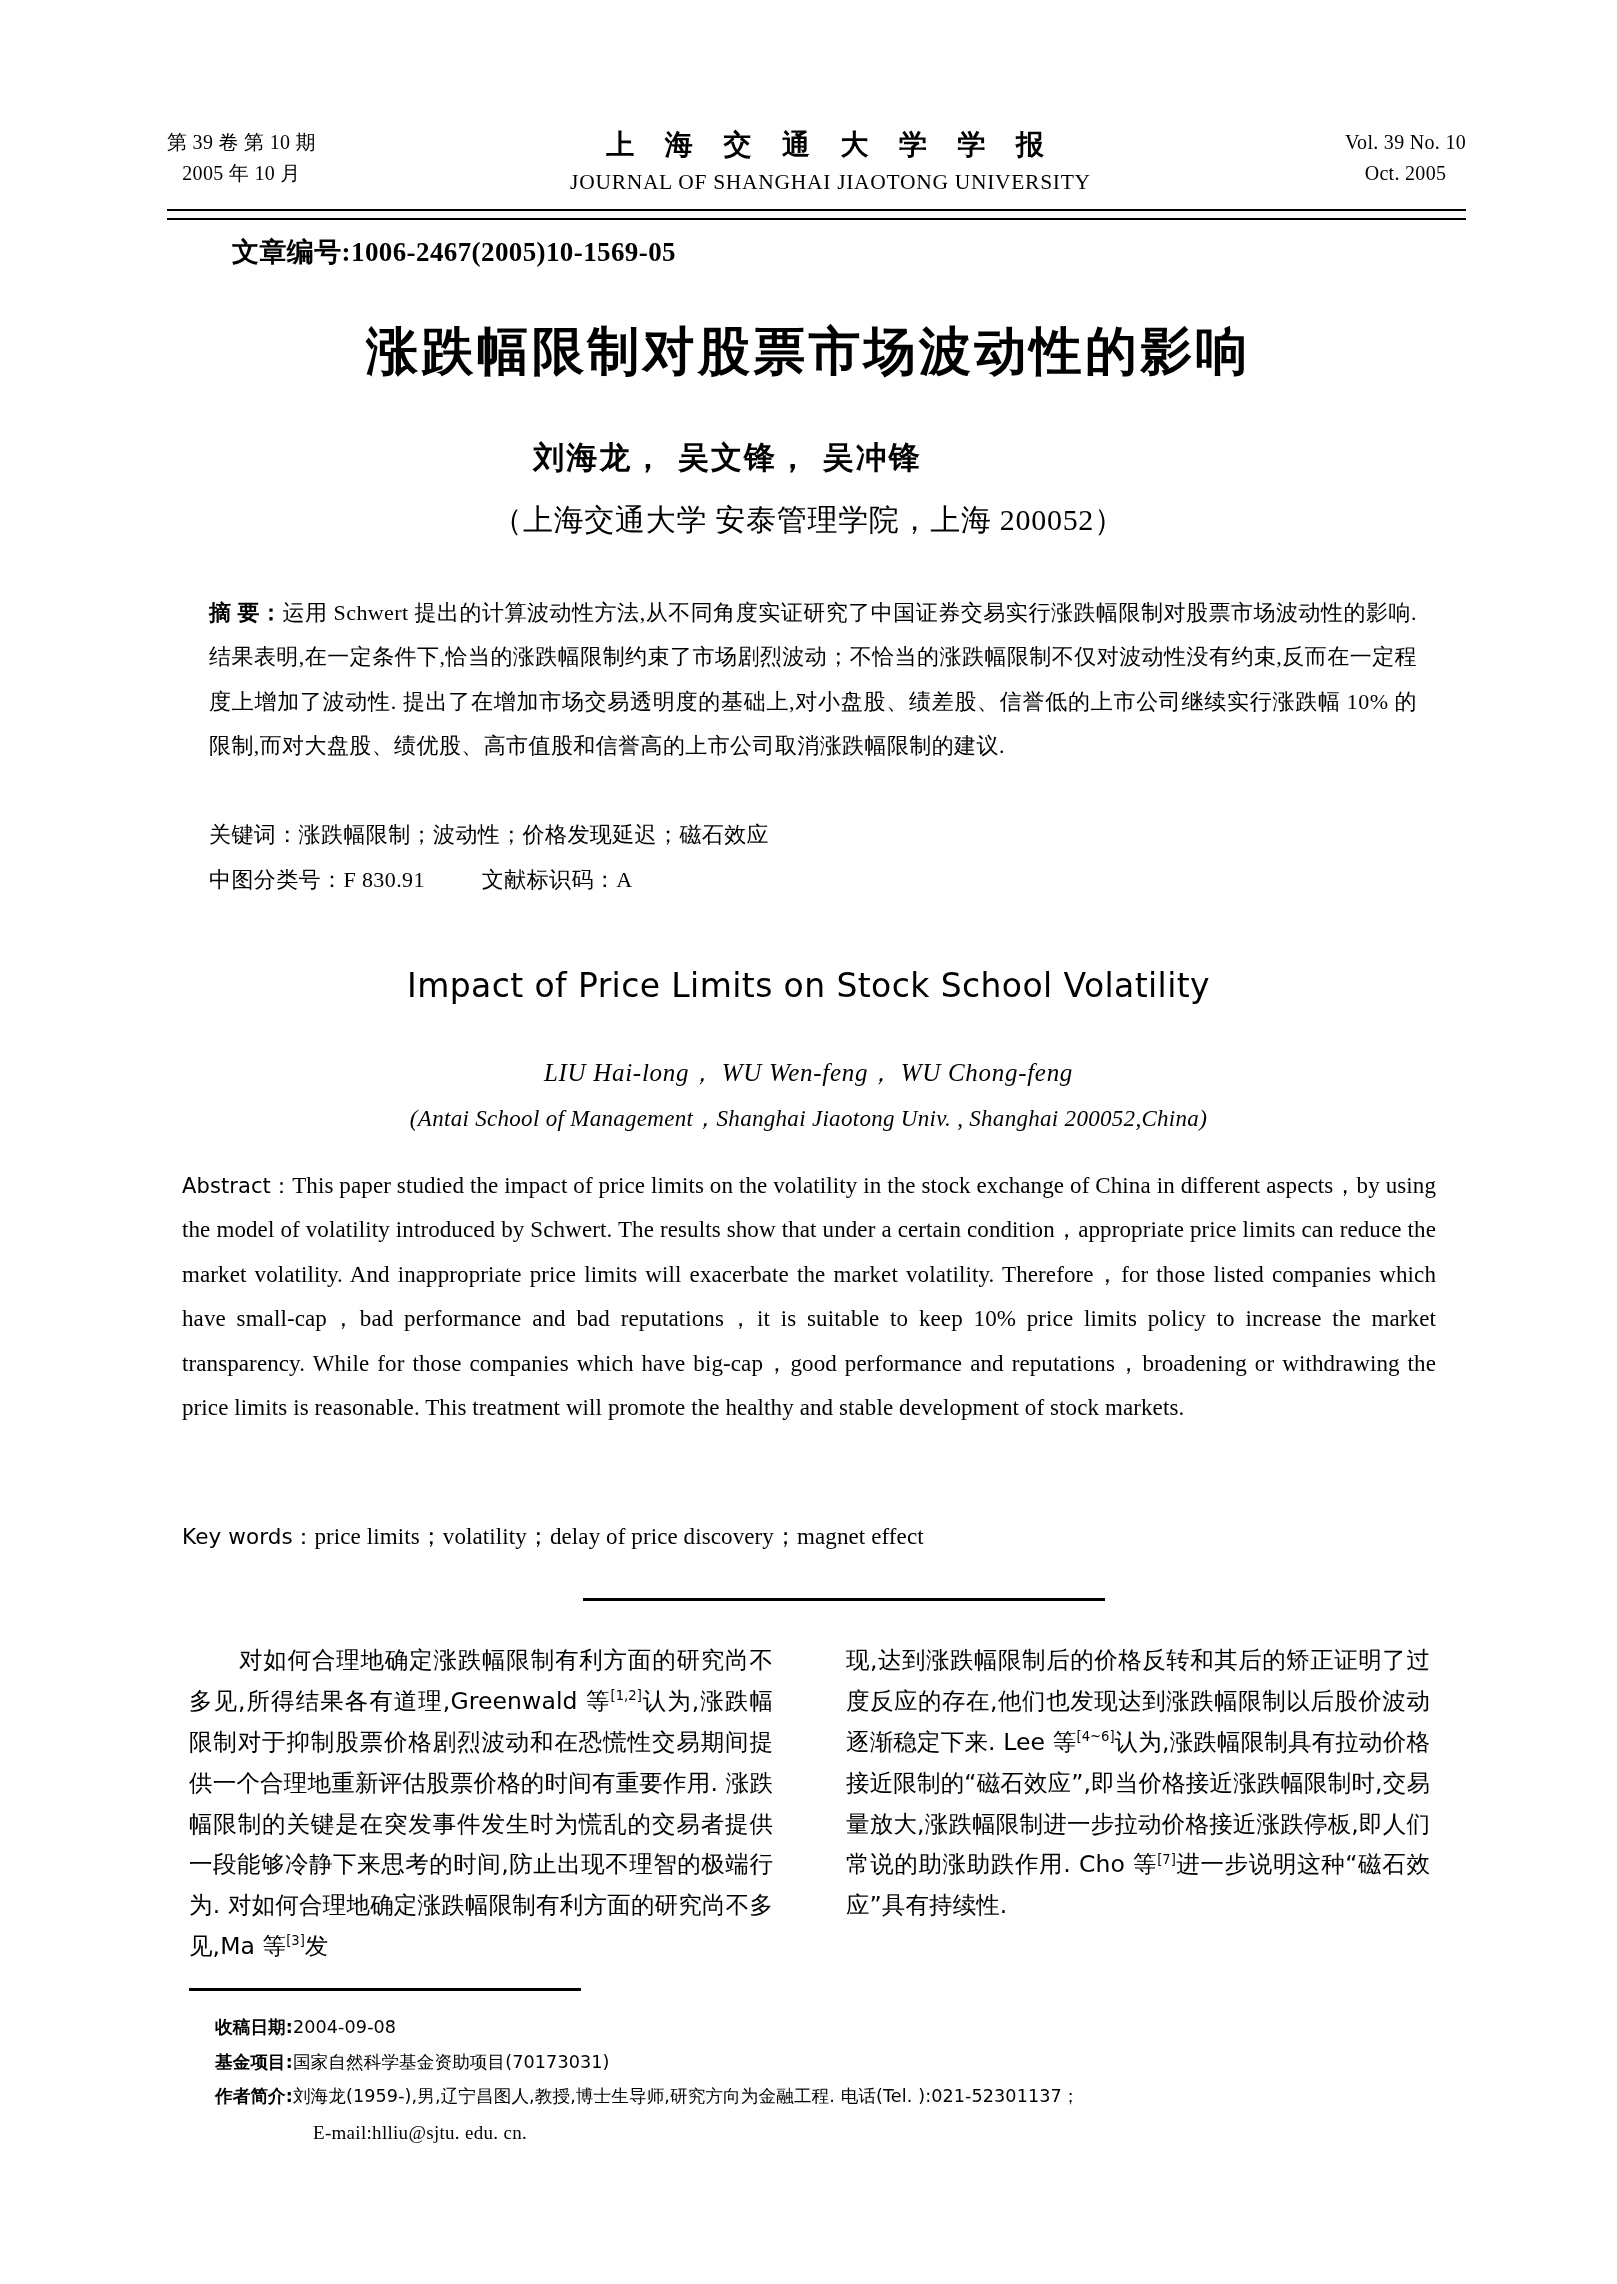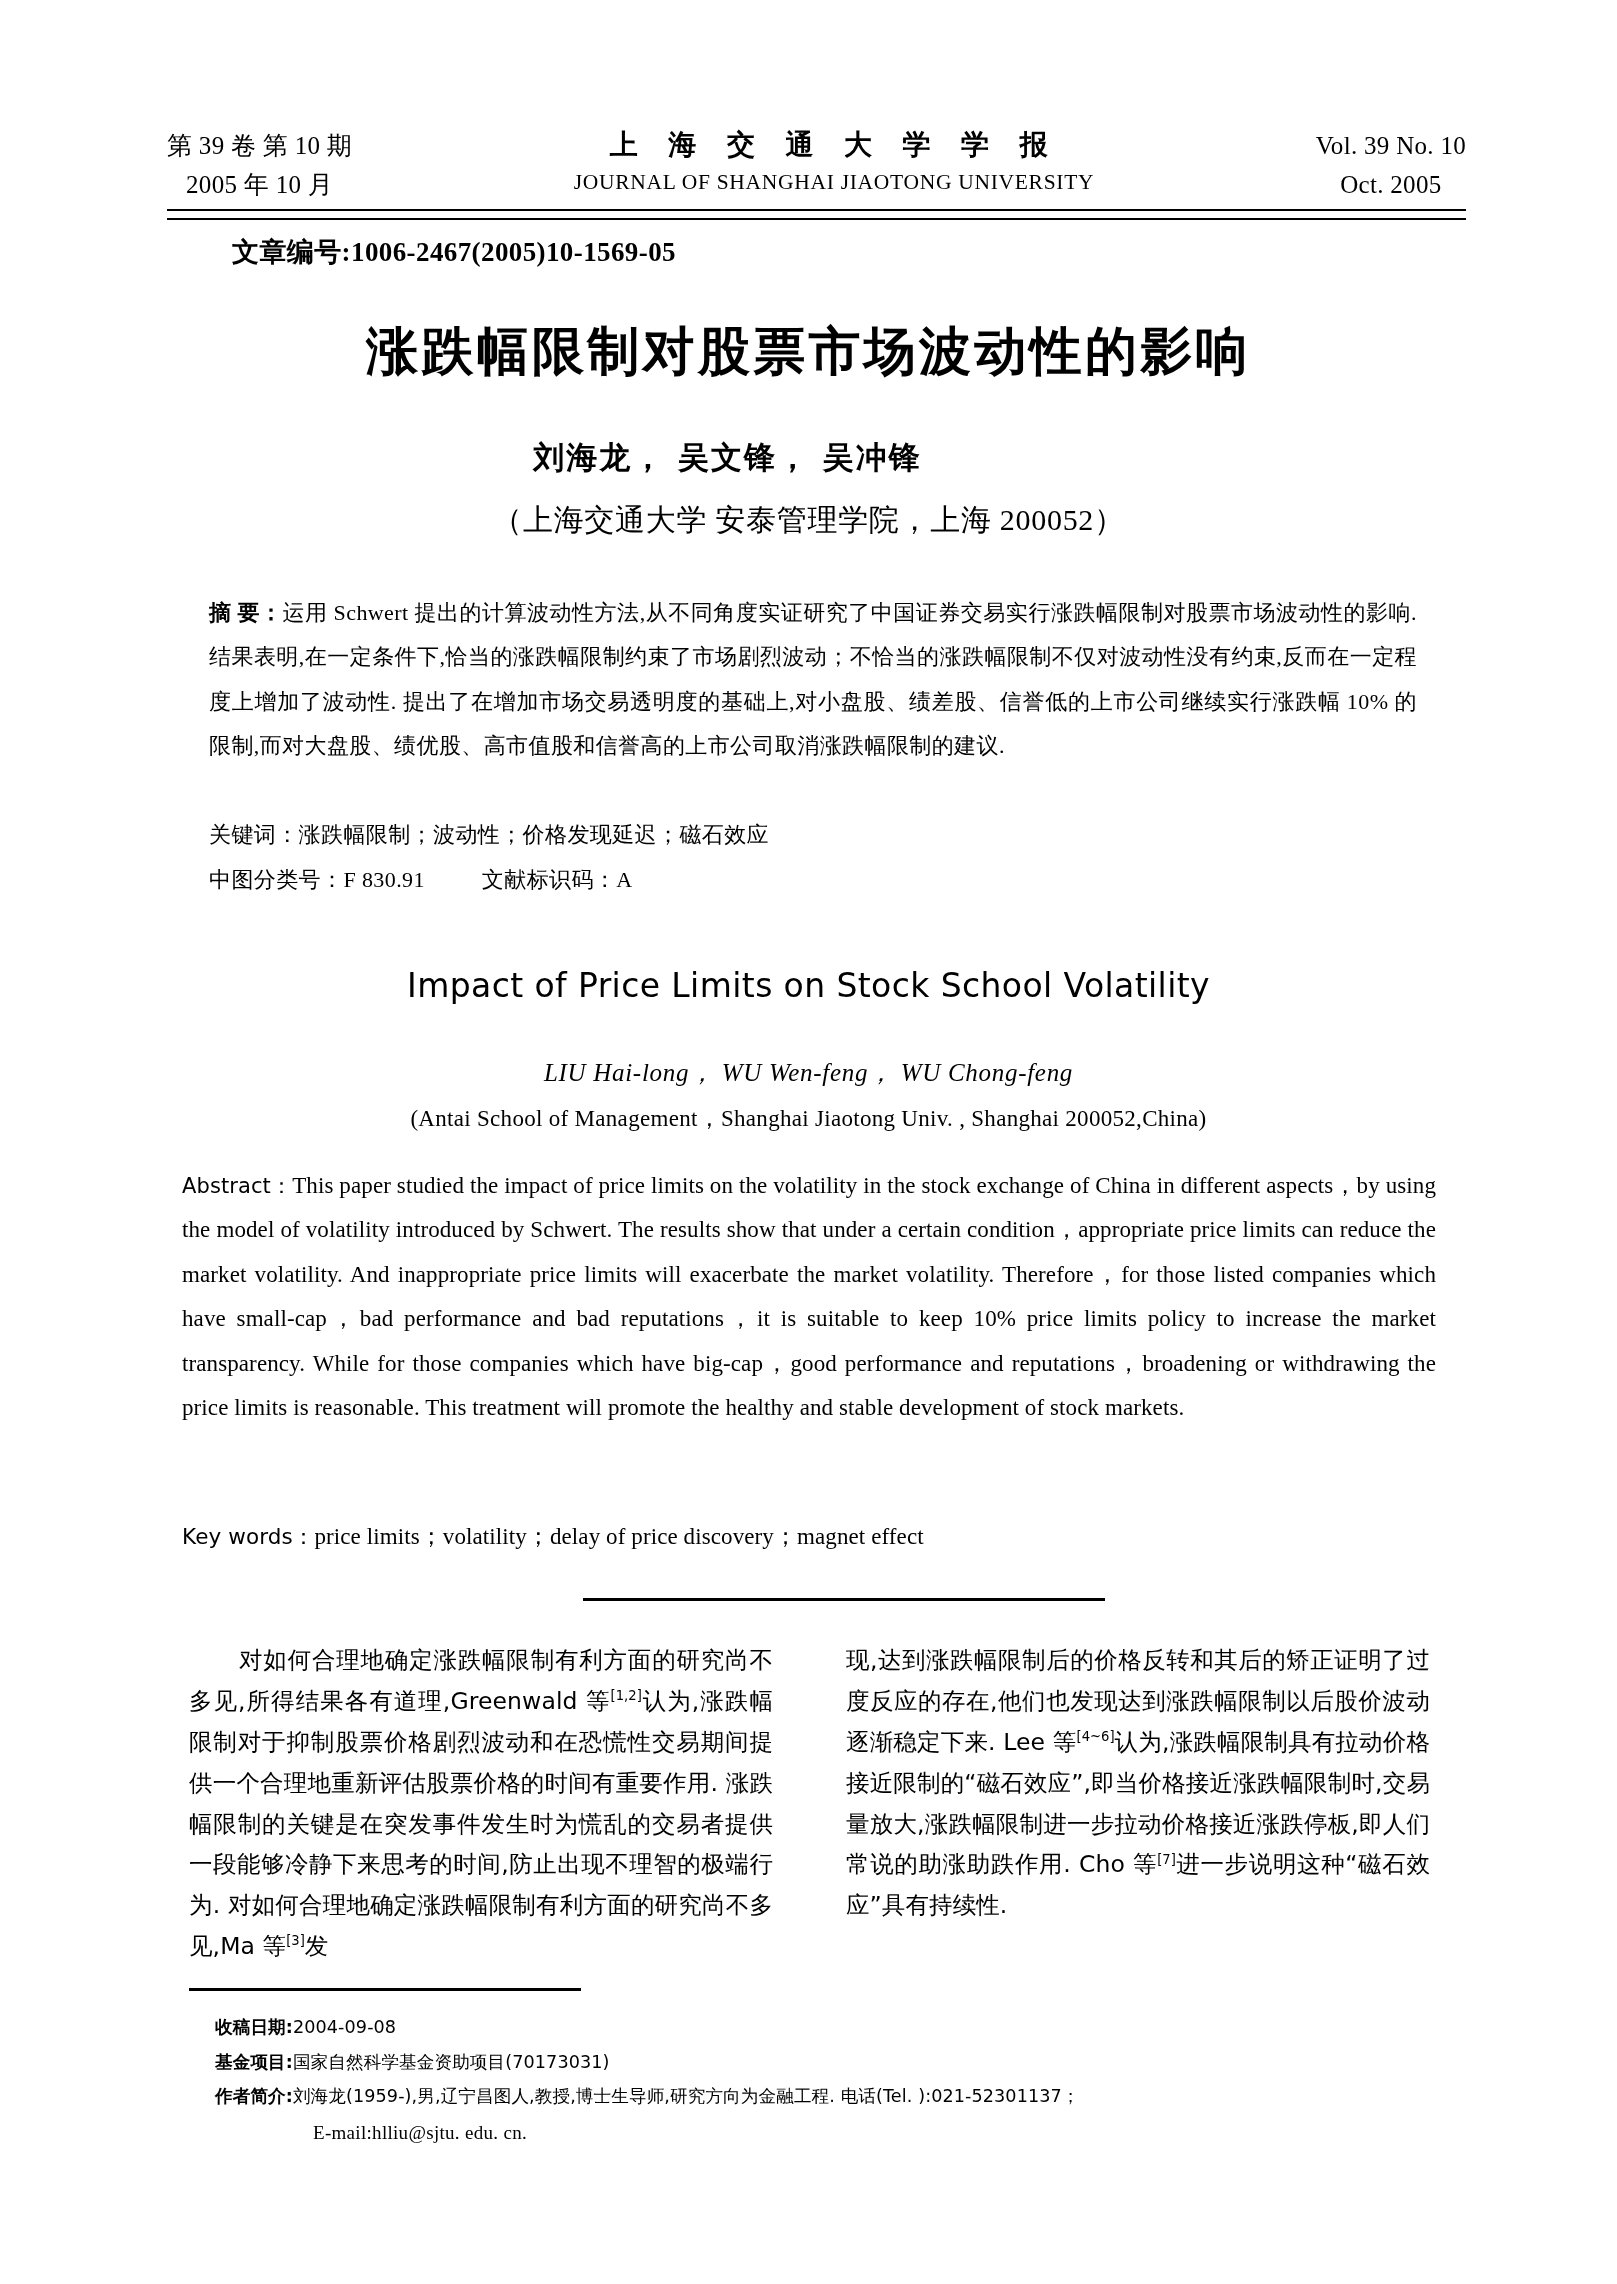--- a/index.html
+++ b/index.html
@@ -26,21 +26,21 @@
   .runhead {
     position: absolute;
     left: 167px;
     top: 127px;
     width: 1299px;
     display: flex;
     align-items: flex-start;
     justify-content: space-between;
   }
   .runhead-side {
-    font-size: 25px;
+    font-size: 20px;
     line-height: 1.55;
     letter-spacing: 0.3px;
     white-space: nowrap;
     text-align: center;
   }
   .runhead-center {
     text-align: center;
     flex: 1;
   }
   .journal-cn {
@@ -154,20 +154,21 @@
     font-size: 25px;
     letter-spacing: 0.7px;
   }
   .en-affil {
     position: absolute;
     left: 0; top: 1103px;
     width: 1617px;
     text-align: center;
     font-size: 23px;
     letter-spacing: 0.3px;
+    font-style: italic;
   }
 
   
   .en-abs {
     position: absolute;
     left: 182px;
     top: 1164px;
     width: 1254px;
     font-size: 23px;
     line-height: 1.93;

